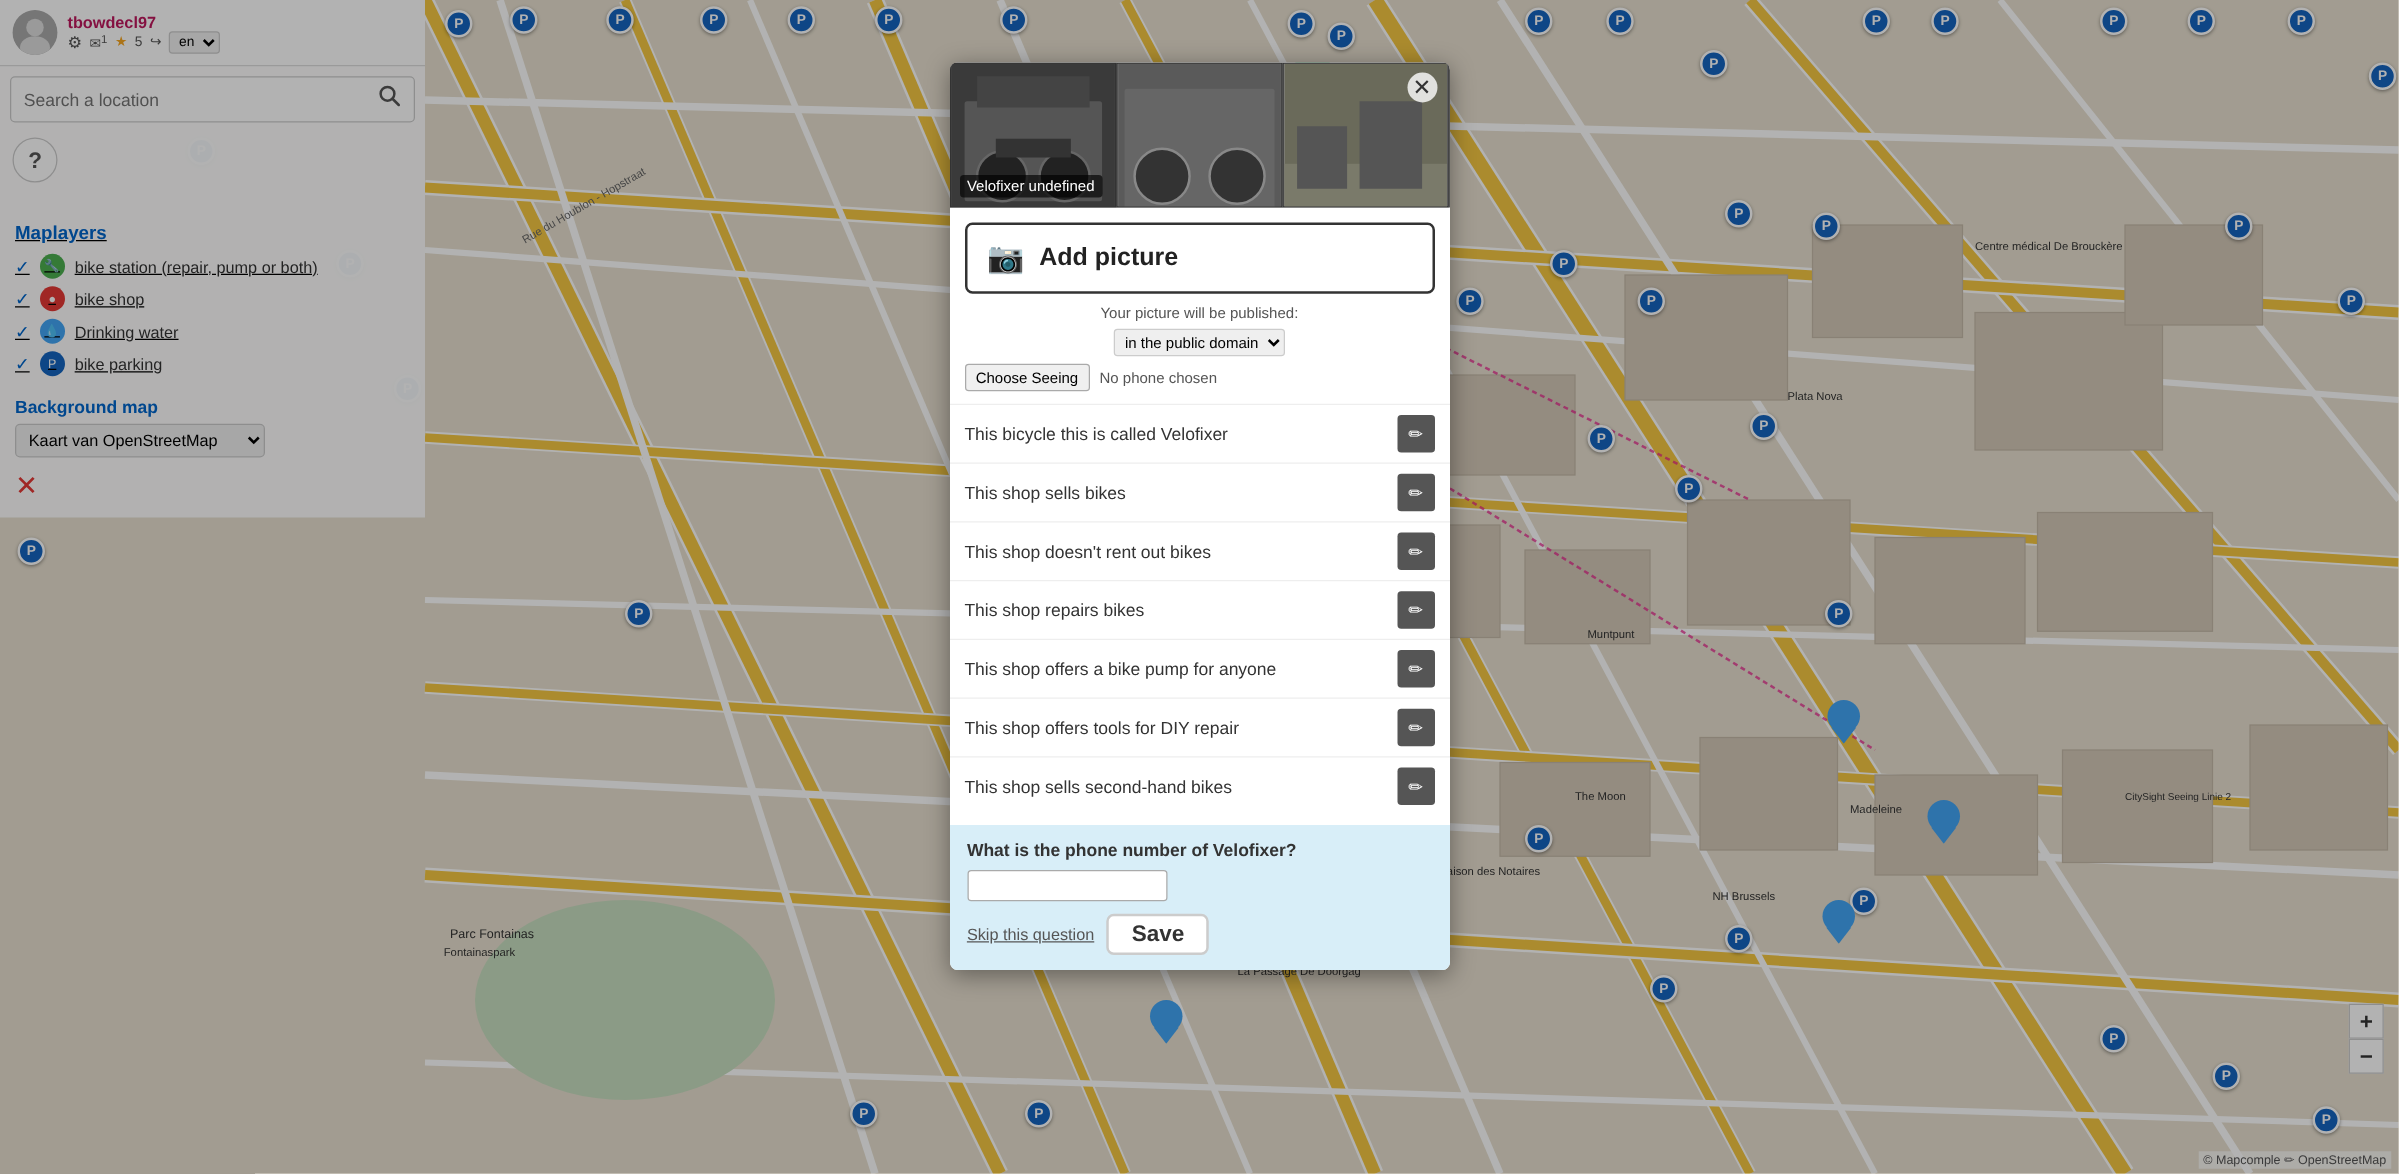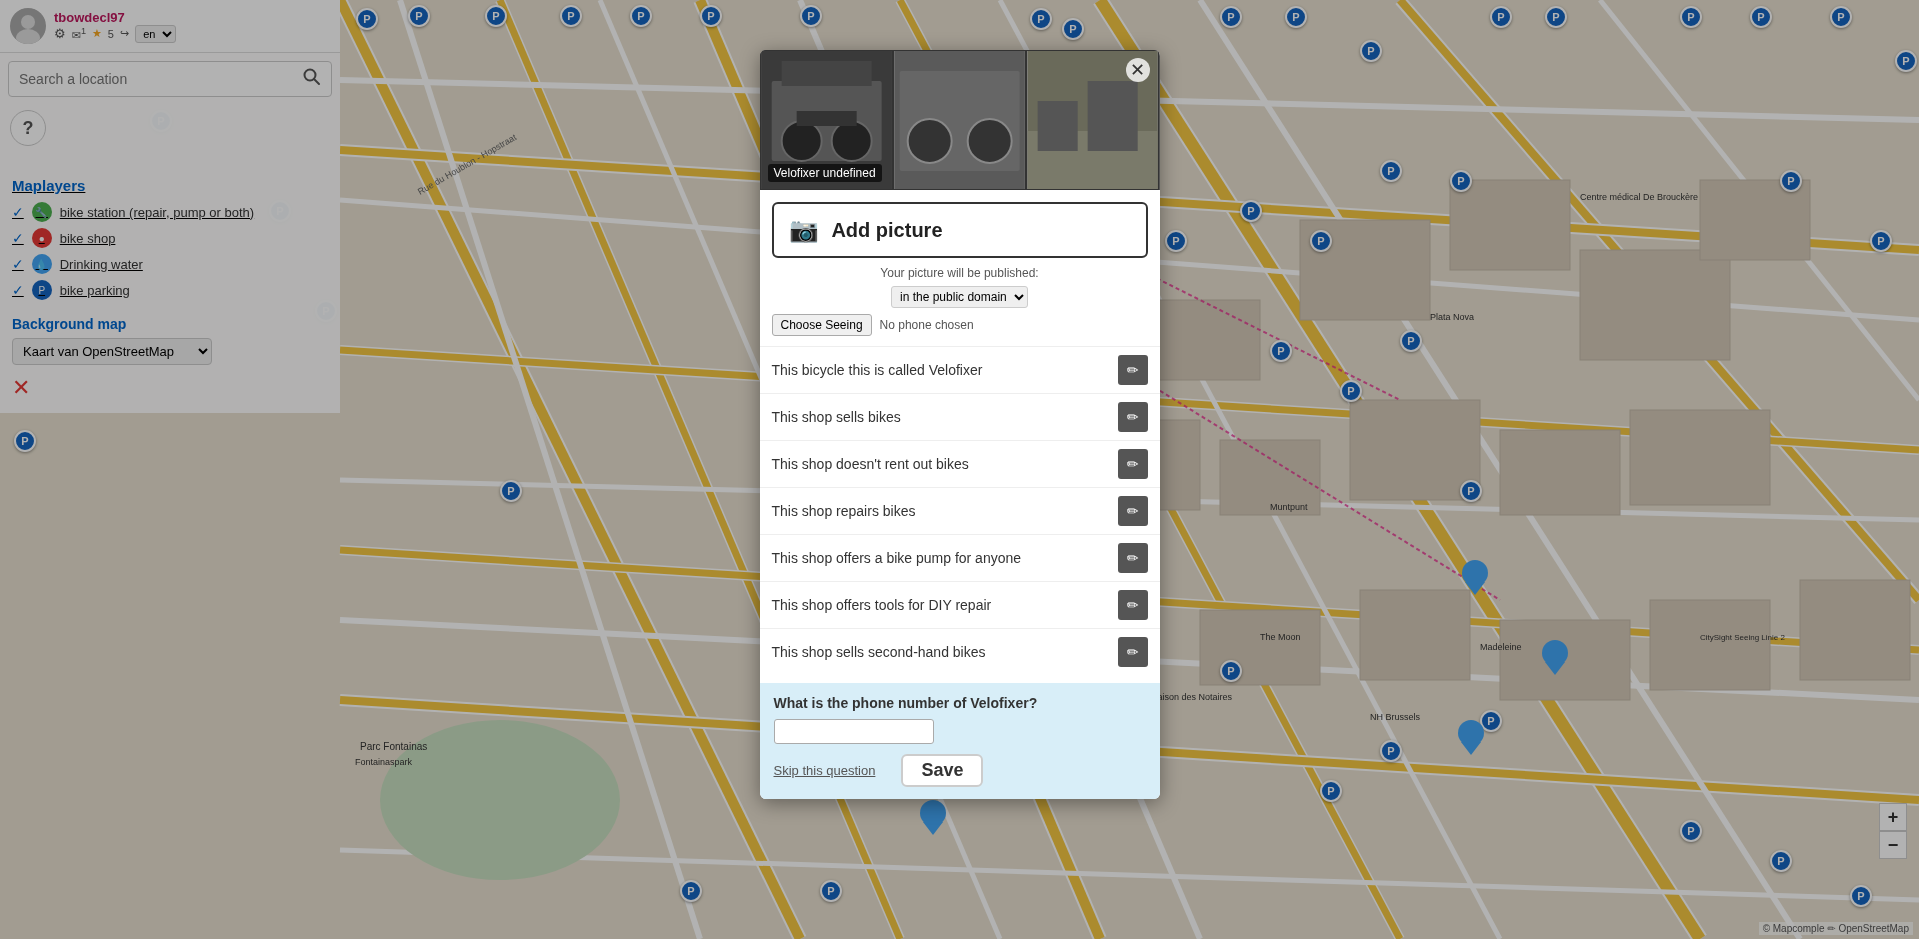--- a/index.html
+++ b/index.html
@@ -175,21 +175,21 @@
       background: rgba(255,255,255,0.8);
       border: none;
       border-radius: 50%;
       width: 24px; height: 24px;
       display: flex; align-items: center; justify-content: center;
     }
 
     
     .shop-photo {
       width: 100%;
-      height: 140px;
+      height: 116px;
       background: #555;
       position: relative;
       flex-shrink: 0;
       overflow: hidden;
     }
     .shop-photo-grid {
       display: grid;
       grid-template-columns: 1fr 1fr 1fr;
       height: 100%;
     }
@@ -313,21 +313,21 @@
       width: 160px;
       border: 1px solid #aaa;
       border-radius: 3px;
       padding: 4px 6px;
       font-size: 13px;
       margin-bottom: 10px;
     }
     .phone-actions {
       display: flex;
       align-items: center;
-      gap: 26px;
+      gap: 10px;
     }
     .skip-btn {
       font-size: 13px;
       background: none;
       border: none;
       cursor: pointer;
       text-decoration: underline;
       color: #555;
     }
     .save-btn {

